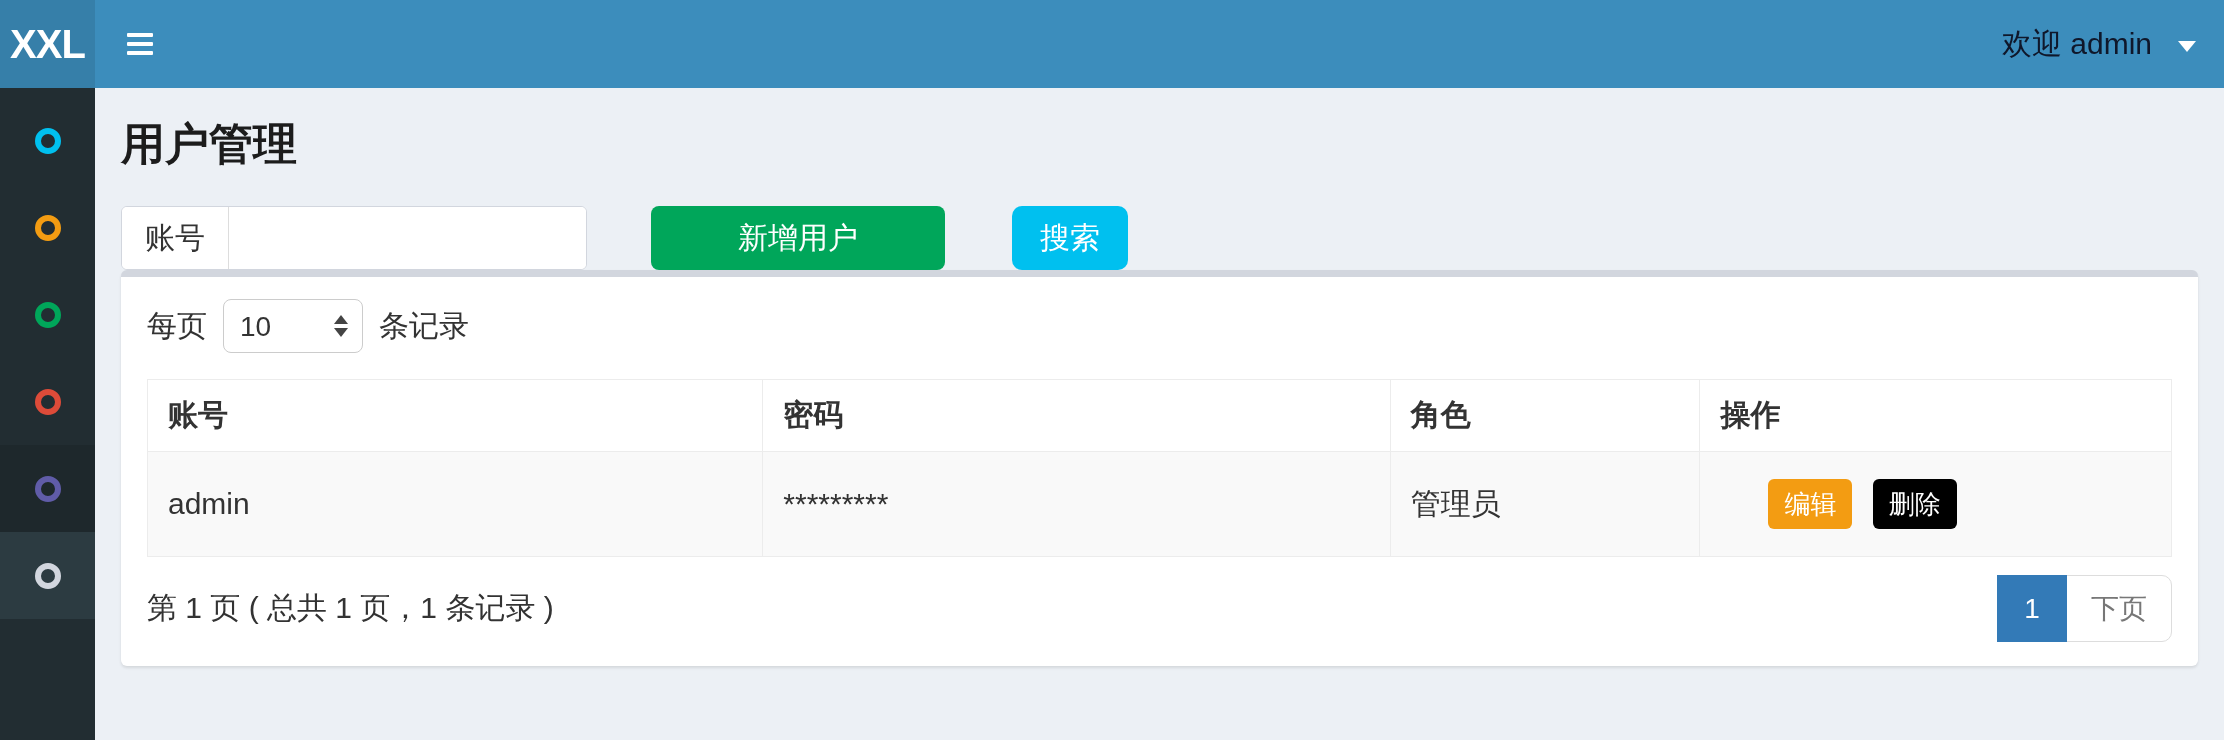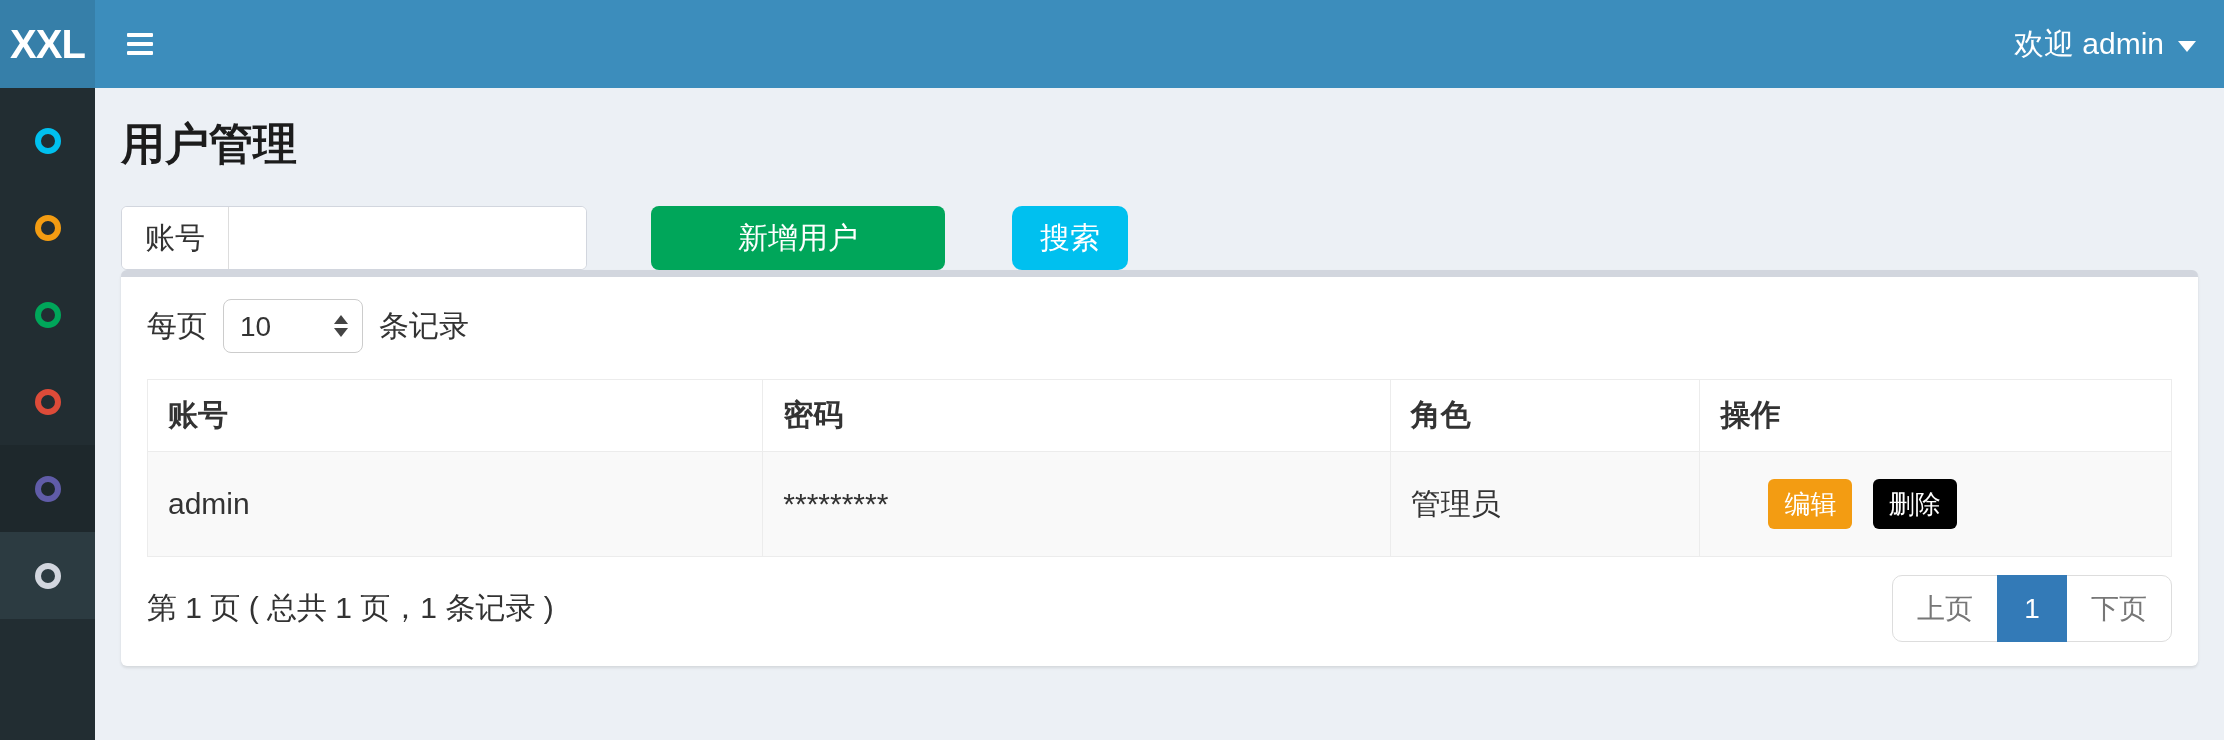--- a/index.html
+++ b/index.html
@@ -8,21 +8,21 @@
     width:2224px; height:740px; overflow:hidden; position:relative;
     background:#ecf0f5; color:#333;
     font-family:"Liberation Sans","DejaVu Sans",sans-serif;
   }
 
   
   .navbar { position:absolute; top:0; left:0; width:2224px; height:88px; background:#3c8dbc; display:flex; align-items:center; }
   .logo { width:95px; height:88px; background:#367fa9; color:#fff; font-weight:bold; font-size:40px; display:flex; align-items:center; justify-content:center; letter-spacing:-1px; }
   .hamburger { margin-left:28px; align-self:center; display:flex; flex-direction:column; gap:5px; cursor:pointer; padding:6px 4px; }
   .hamburger .bar { width:26px; height:4px; background:#fff; border-radius:1px; }
-  .nav-right { margin-left:auto; display:flex; align-items:center; gap:14px; padding:0 28px; color:#ffffff; font-size:30px; cursor:pointer; }
+  .nav-right { margin-left:auto; display:flex; align-items:center; gap:26px; padding:0 28px; color:#0f172a; font-size:30px; cursor:pointer; }
   .caret { width:0; height:0; border-left:9px solid transparent; border-right:9px solid transparent; border-top:11px solid #fff; margin-top:4px; }
 
   
   .sidebar { position:absolute; top:88px; left:0; width:95px; height:652px; background:#222d32; padding-top:9px; }
   .side-item { height:87px; display:flex; align-items:center; justify-content:center; cursor:pointer; }
   .side-item.active { background:#1e282c; }
   .side-item.alt { background:#2c3b41; }
   .ring { width:26px; height:26px; border:6px solid #fff; border-radius:50%; }
 
   
@@ -149,20 +149,19 @@
             <button class="row-btn btn-edit">编辑</button>
             <button class="row-btn btn-delete">删除</button>
           </td>
         </tr>
       </tbody>
     </table>
 
     <div class="panel-footer">
       <span class="summary">第 1 页 ( 总共 1 页，1 条记录 )</span>
       <div class="pagination">
-        <span class="page-btn page-prev">上页</span>
         <span class="page-btn page-active">1</span>
         <span class="page-btn page-next">下页</span>
       </div>
     </div>
 
   </section>
 </main>
 
 </body></html>

